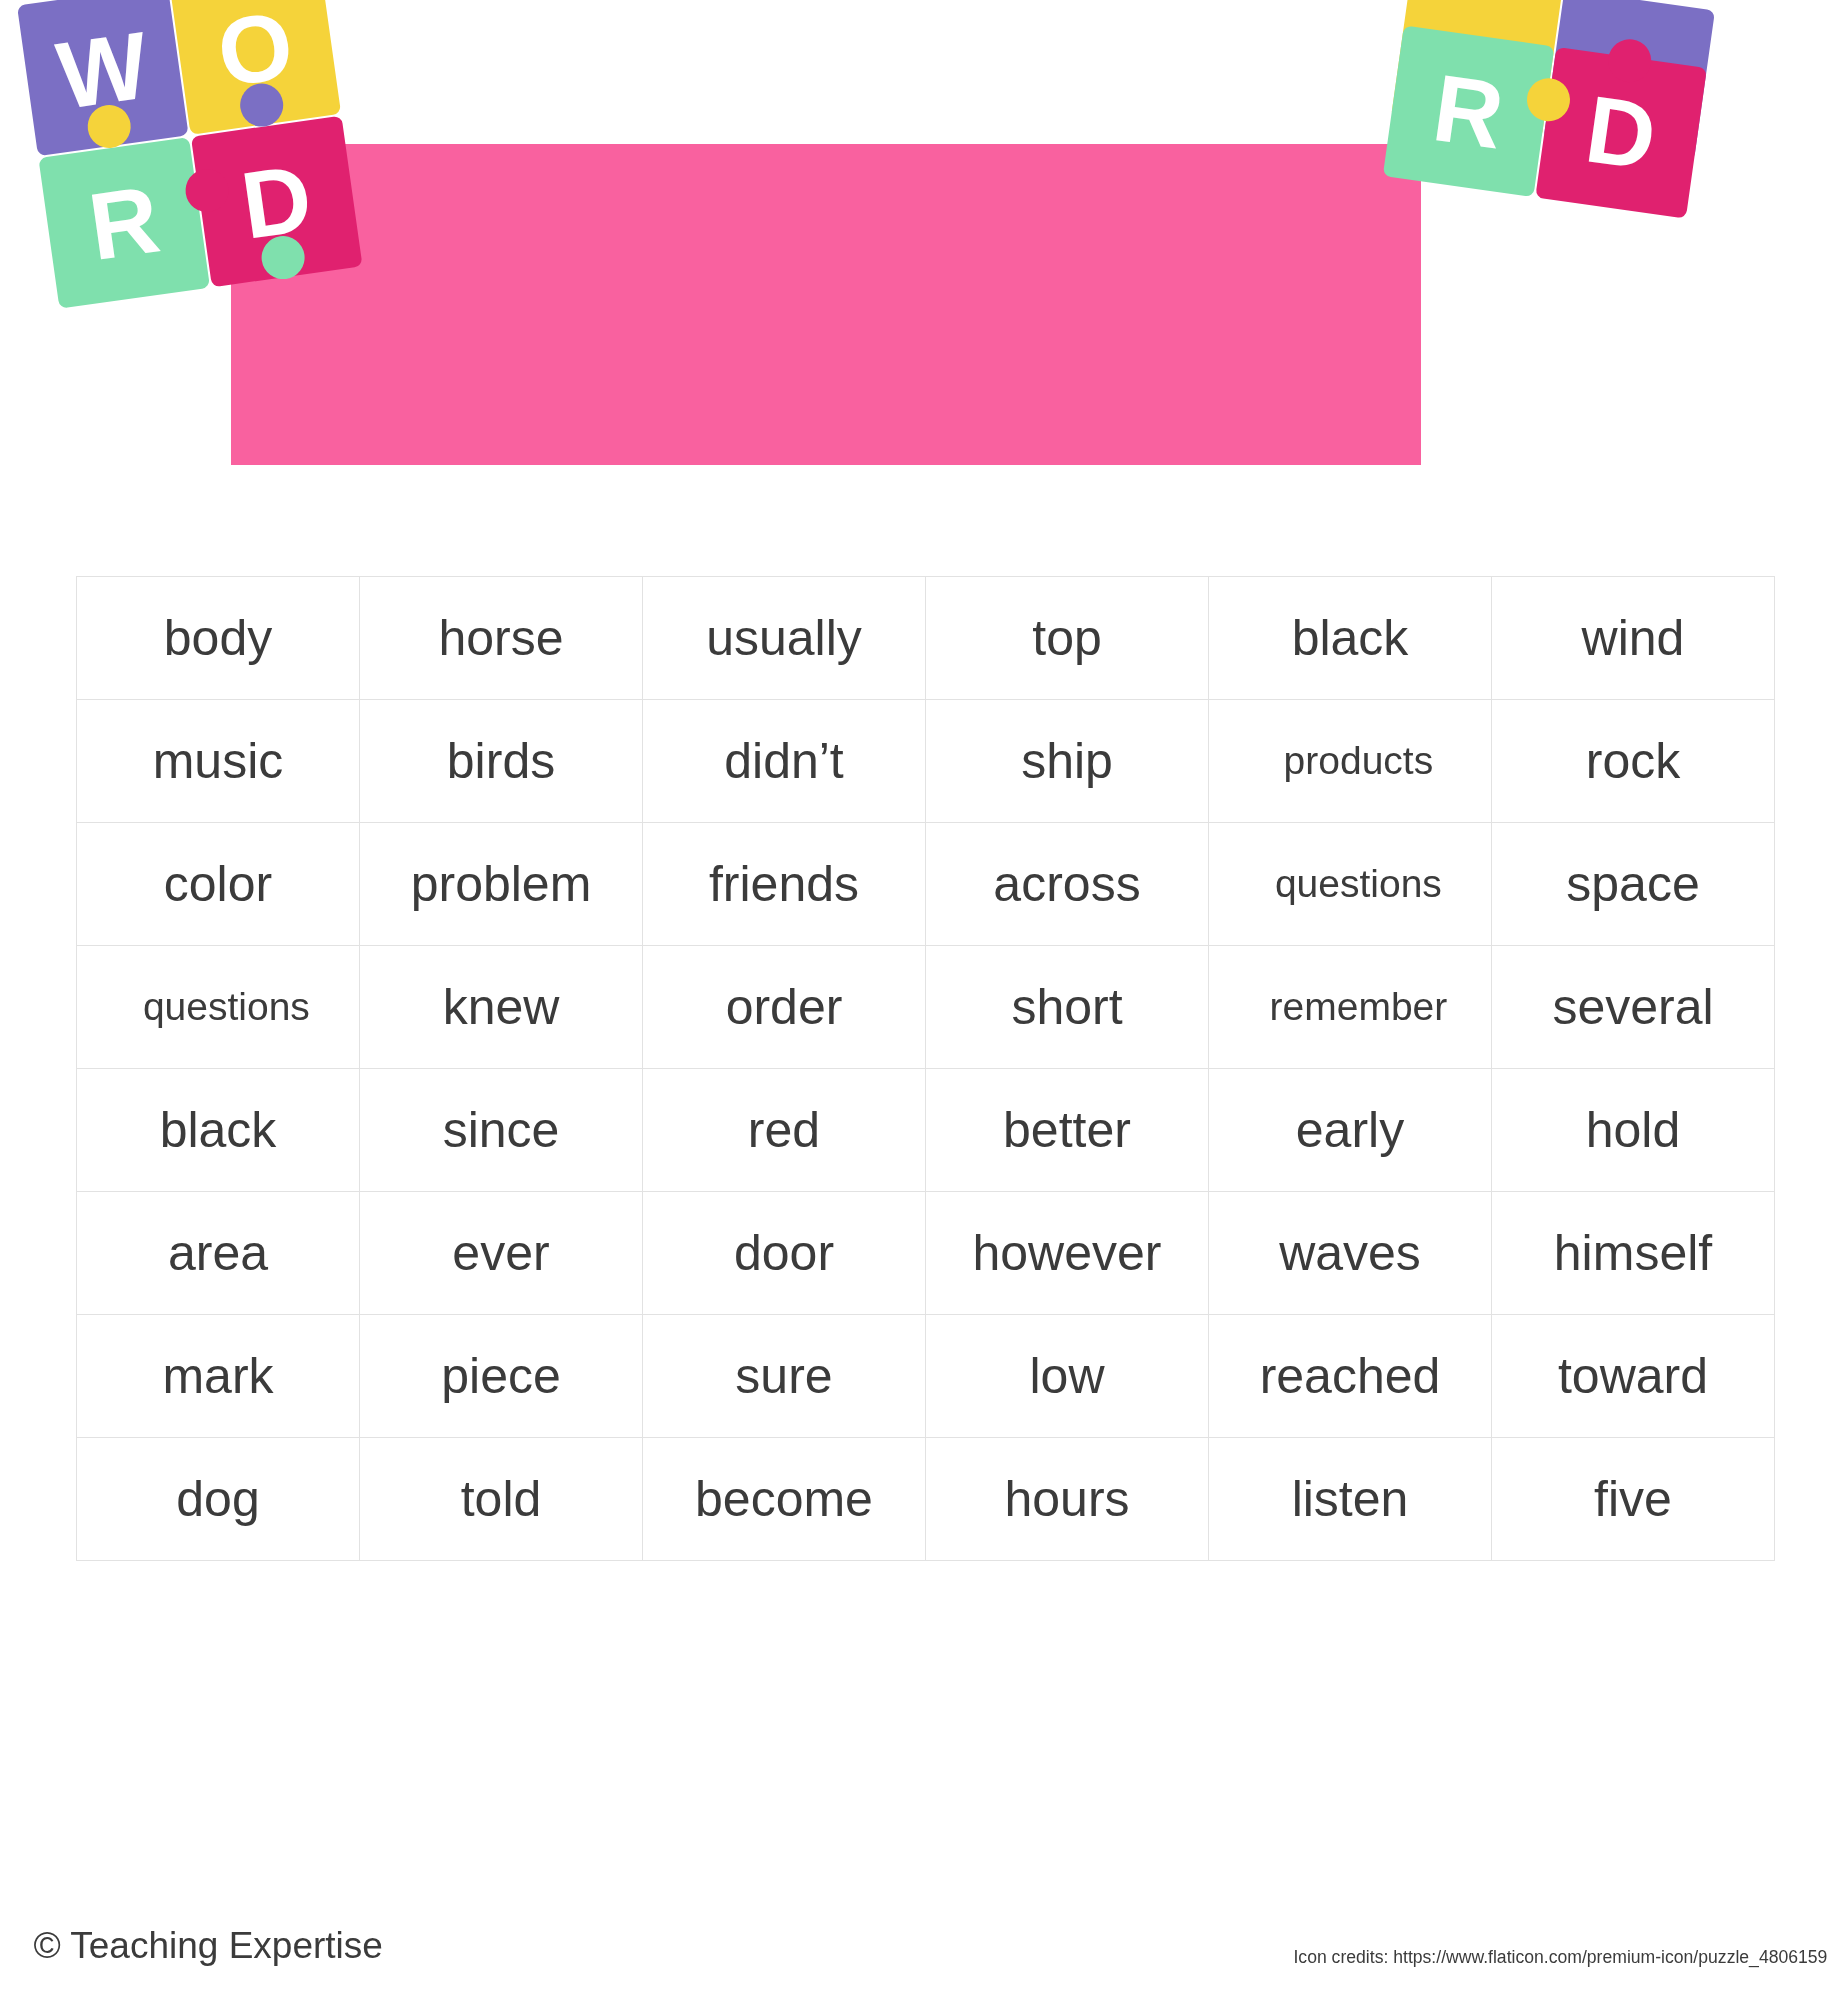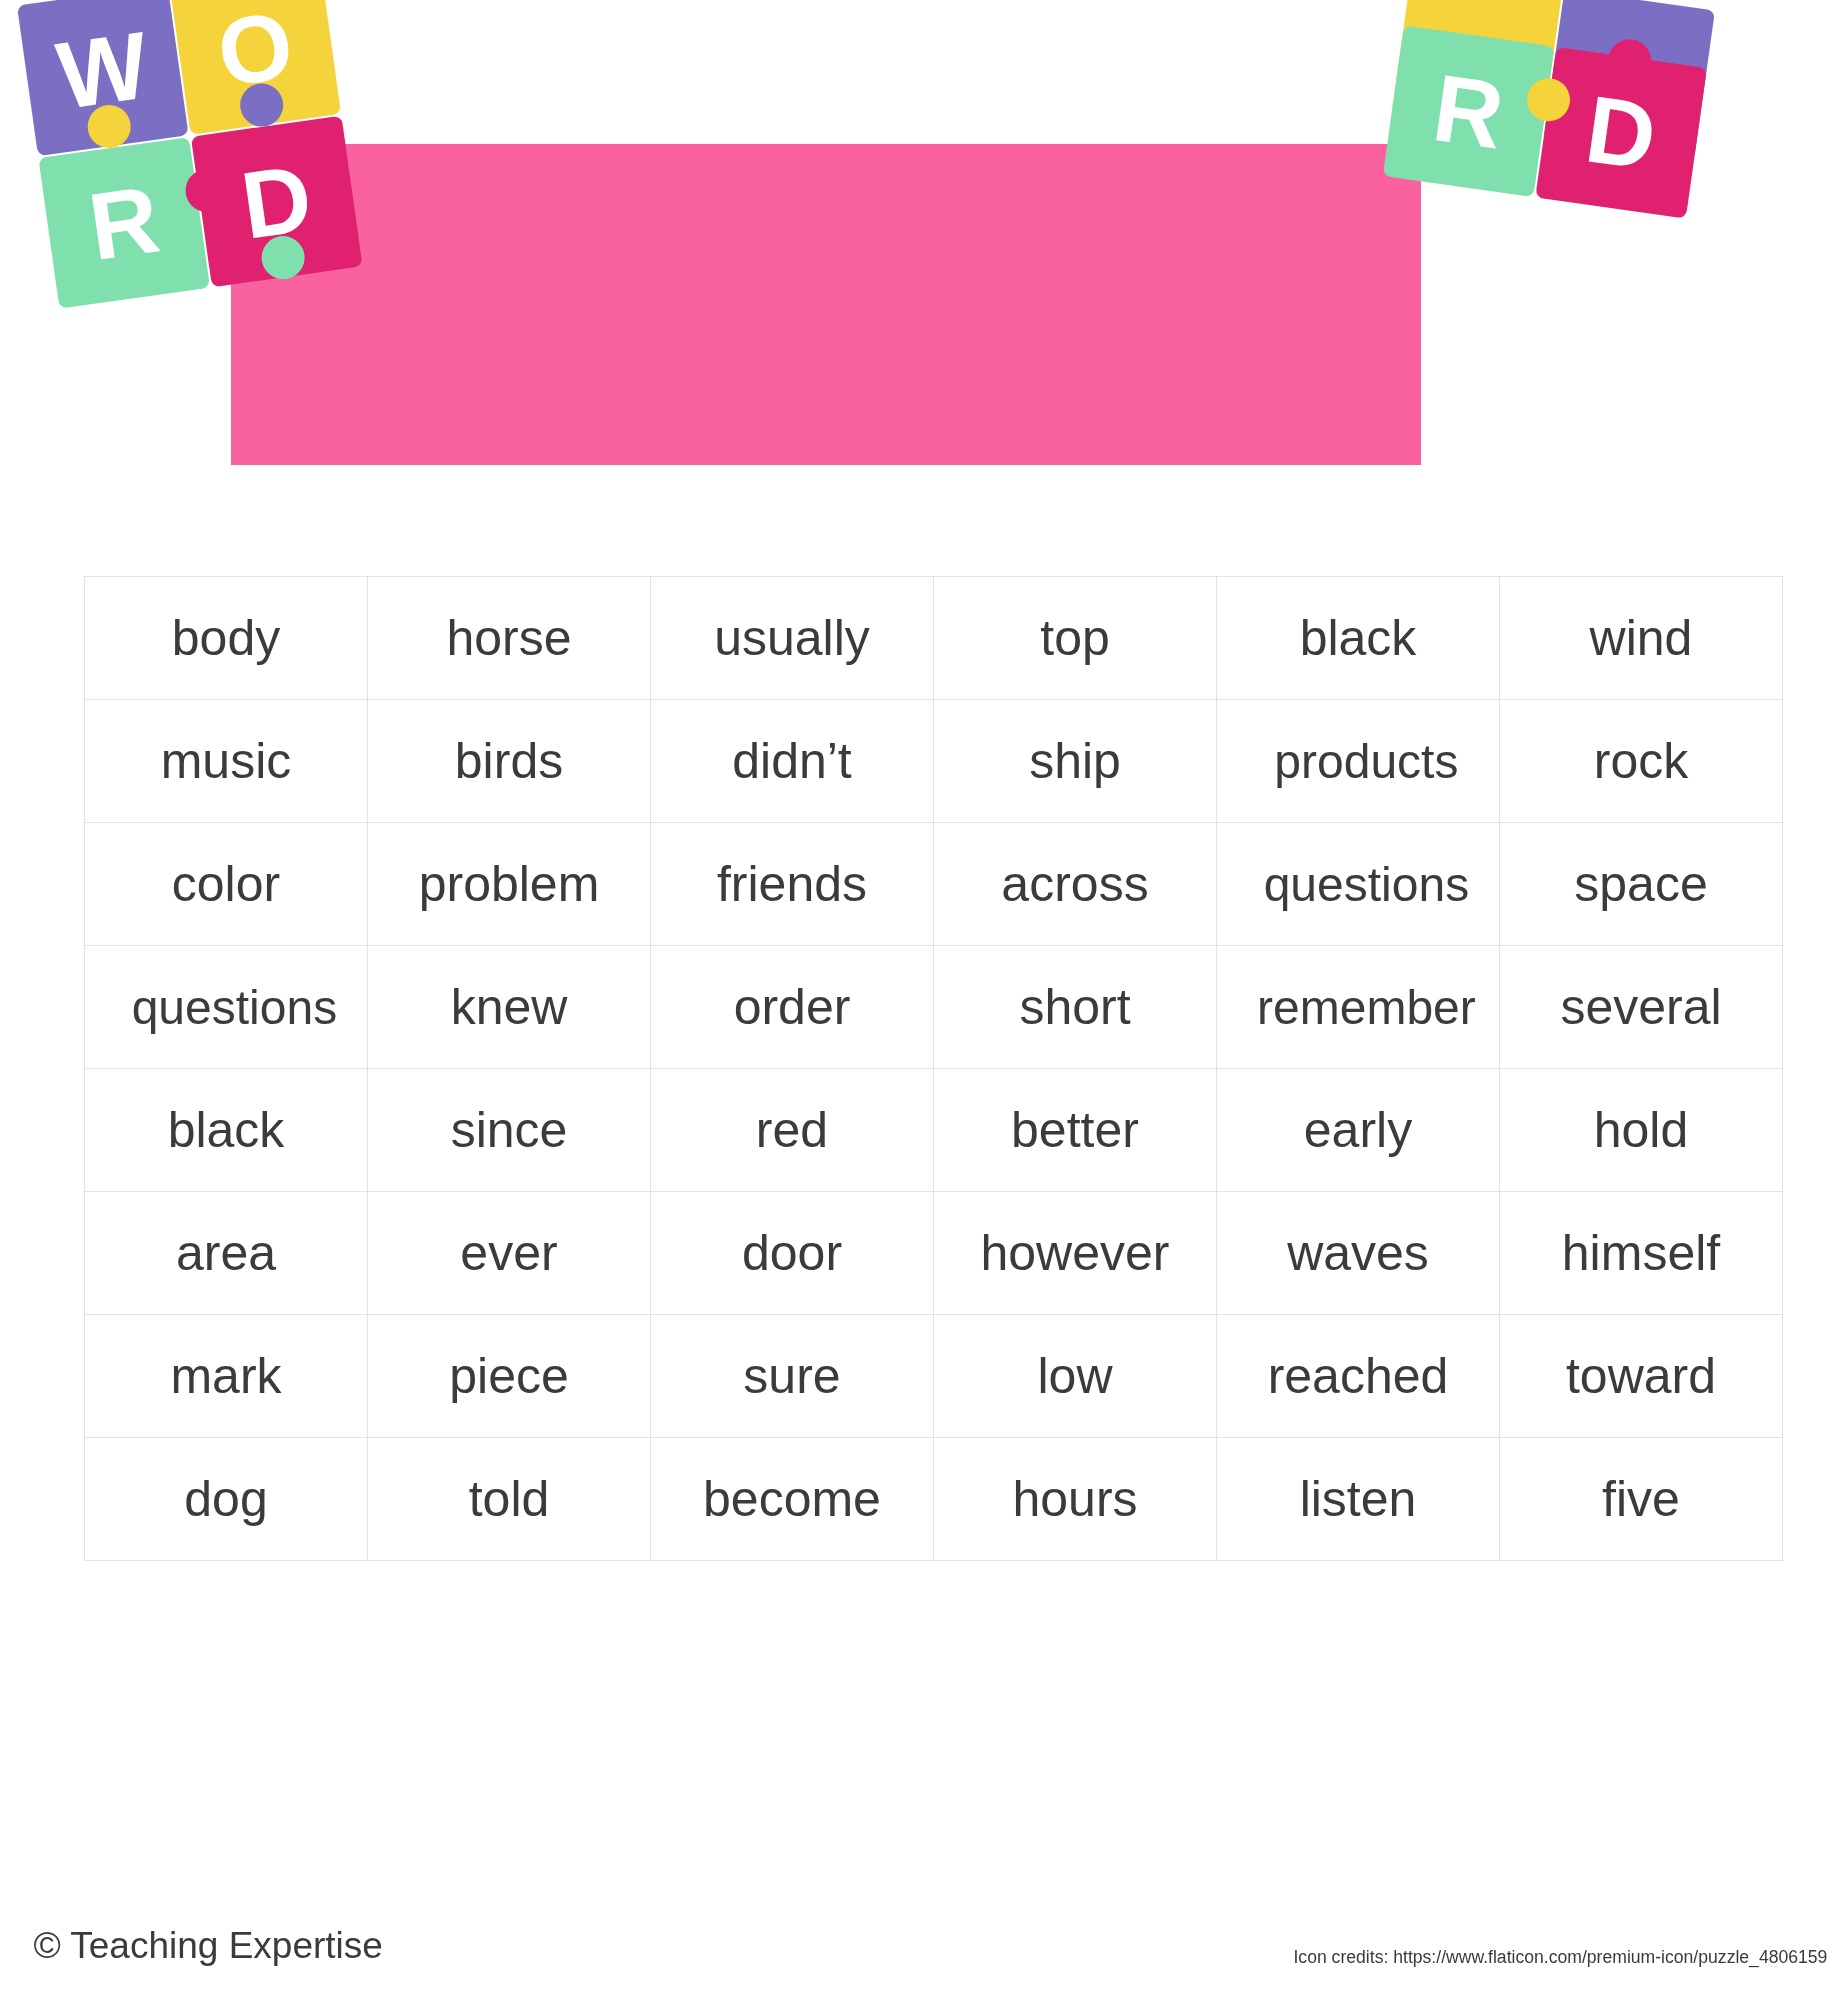--- a/index.html
+++ b/index.html
@@ -75,21 +75,21 @@
   #puzzle-right {
     left: 1412px;
     top: -32px;
     transform: rotate(8deg);
     transform-origin: top left;
   }
 
   
   .table-wrap {
     position: absolute;
-    left: 84px;
+    left: 76px;
     top: 576px;
     width: 1699px;
   }
   table.word-table {
     border-collapse: collapse;
     width: 100%;
     table-layout: fixed;
   }
   table.word-table td {
     border: 1.6px solid #e2e2e2;
@@ -97,21 +97,21 @@
     text-align: center;
     vertical-align: middle;
     color: #3b3b3b;
     font-size: 50px;
     font-family: "Liberation Sans", sans-serif;
     padding: 0 3.2px;
     white-space: nowrap;
     overflow: hidden;
   }
   table.word-table td.small {
-    font-size: 48px;
+    font-size: 39px;
     padding-left: 20px;
   }
 
   
   .footer-left {
     position: absolute;
     left: 14.4px;
     top: 1925px;
     font-size: 37px;
     color: #3b3b3b;

